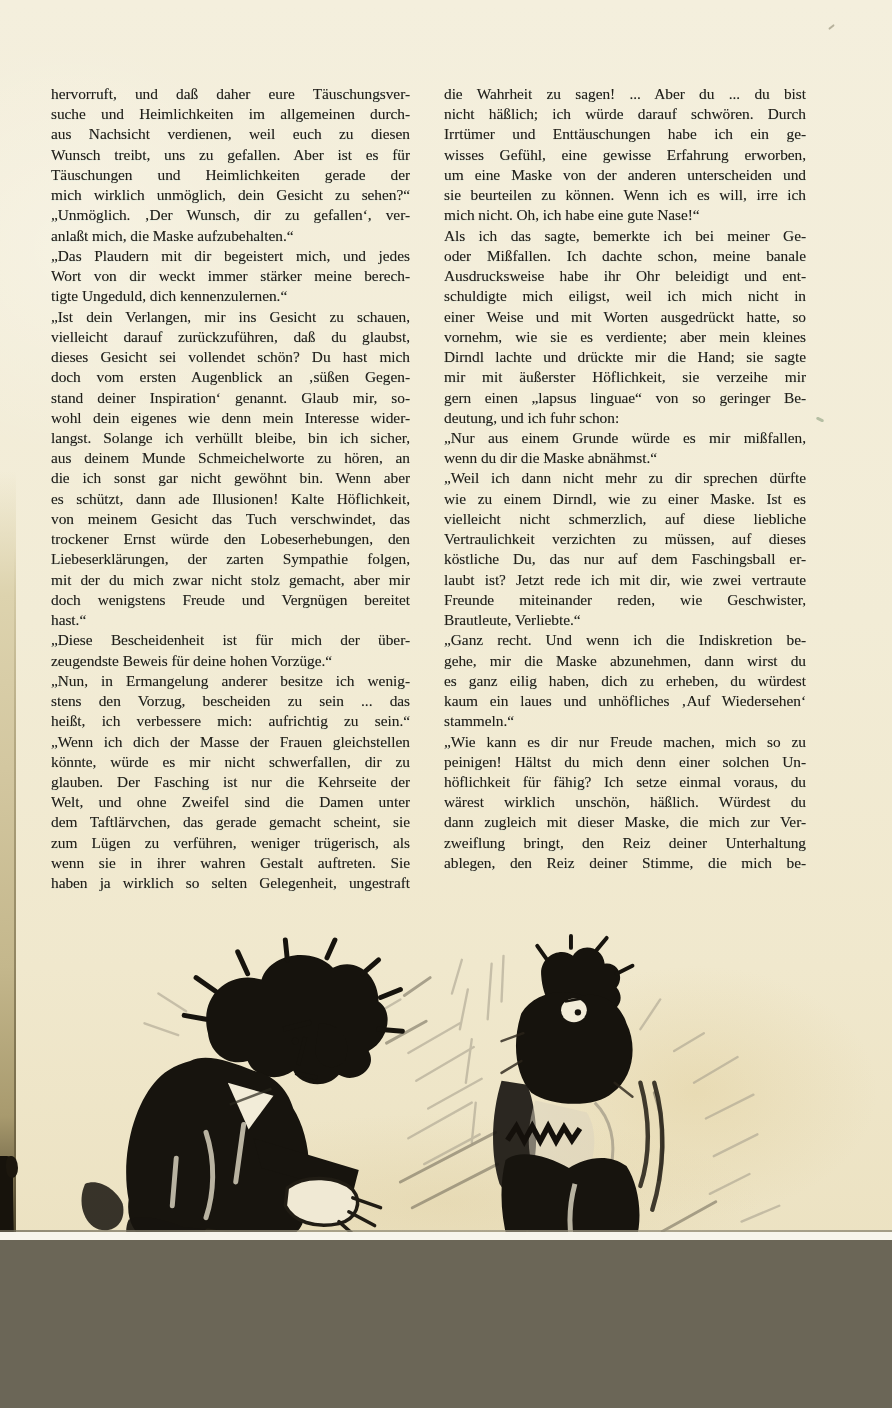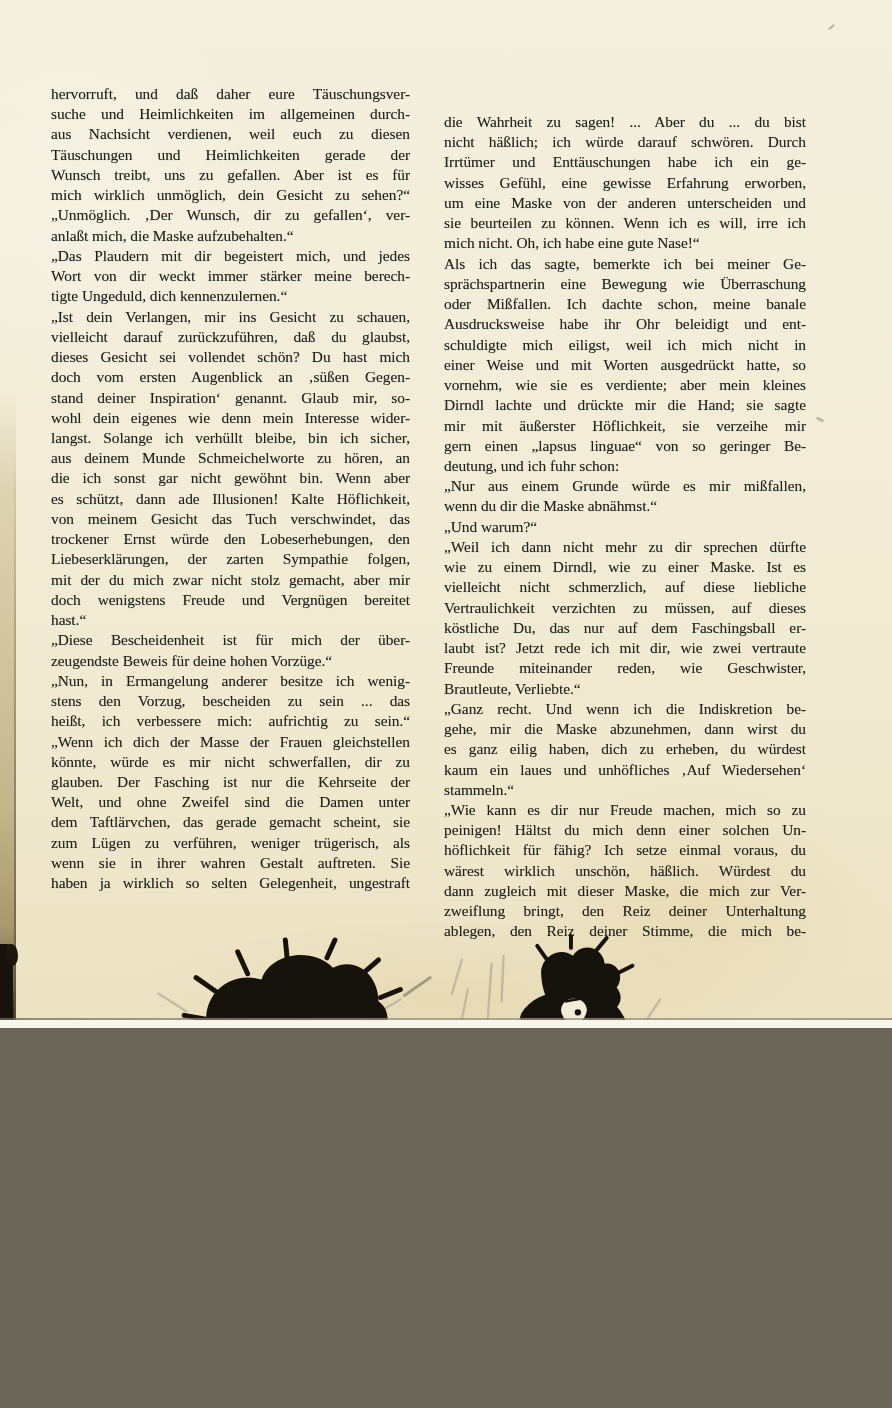--- a/index.html
+++ b/index.html
@@ -1,17 +1,17 @@
 <!DOCTYPE html>
 <html><head>
 <meta charset="utf-8">
 <style>
   html,body { margin:0; padding:0; background:#6b6657; }
   .page {
-    position:relative; width:892px; height:1028px; margin:0 auto;
+    position:relative; width:892px; height:1240px; margin:0 auto;
     background:linear-gradient(180deg,#f4efdd 0%, #f2ecd6 50%, #f0e8cd 78%, #ece2c2 100%);
     overflow:hidden;
     font-family:"Liberation Serif","DejaVu Serif",serif;
   }
   
   .stain-overlay {
     position:absolute; inset:0; pointer-events:none;
     background:
       radial-gradient(260px 180px at 78% 88%, rgba(214,188,120,0.25), rgba(214,188,120,0) 70%),
       radial-gradient(420px 120px at 50% 97%, rgba(205,180,115,0.18), rgba(205,180,115,0) 75%),
@@ -47,21 +47,21 @@
   }
   .speck-right { position:absolute; left:816px; top:418px; width:8px; height:3px;
     background:#9aa98b; opacity:.7; transform:rotate(25deg); border-radius:2px; }
   .speck-top { position:absolute; left:828px; top:26px; width:7px; height:2px;
     background:#8e8872; opacity:.6; transform:rotate(-40deg); border-radius:2px; }
 
   
   .column { position:absolute; top:84px; color:#221f18; font-size:15.4px;
     letter-spacing:-0.05px; }
   .col-left  { left:51px;  width:359px; }
-  .col-right { left:444px; width:362px;margin-top:28px; }
+  .col-right { left:444px; width:362px; }
   .line {
     line-height:20.24px; height:20.24px;
     text-align:justify; text-align-last:justify;
     text-shadow:0 1px 0 rgba(125,195,200,0.14), 0 0 0.5px rgba(45,45,60,0.4);
     white-space:normal; overflow:visible;
   }
   .line.end { text-align-last:left; }
 
   
   .illustration-wrap { position:absolute; left:56px; top:934px; width:780px; height:362px; }
@@ -71,22 +71,22 @@
 <body>
 
 <div class="page">
 
   <div class="stain-overlay"></div>
 
   <div class="column col-left">
       <div class="line">hervorruft, und daß daher eure Täuschungsver-</div>
       <div class="line">suche und Heimlichkeiten im allgemeinen durch-</div>
       <div class="line">aus Nachsicht verdienen, weil euch zu diesen</div>
+      <div class="line">Wunsch treibt, uns zu gefallen. Aber ist es für</div>
       <div class="line">Täuschungen und Heimlichkeiten gerade der</div>
-      <div class="line">Wunsch treibt, uns zu gefallen. Aber ist es für</div>
       <div class="line">mich wirklich unmöglich, dein Gesicht zu sehen?“</div>
       <div class="line">„Unmöglich. ‚Der Wunsch, dir zu gefallen‘, ver-</div>
       <div class="line end">anlaßt mich, die Maske aufzubehalten.“</div>
       <div class="line">„Das Plaudern mit dir begeistert mich, und jedes</div>
       <div class="line">Wort von dir weckt immer stärker meine berech-</div>
       <div class="line end">tigte Ungeduld, dich kennenzulernen.“</div>
       <div class="line">„Ist dein Verlangen, mir ins Gesicht zu schauen,</div>
       <div class="line">vielleicht darauf zurückzuführen, daß du glaubst,</div>
       <div class="line">dieses Gesicht sei vollendet schön? Du hast mich</div>
       <div class="line">doch vom ersten Augenblick an ‚süßen Gegen-</div>
@@ -118,33 +118,31 @@
     </div>
   <div class="column col-right">
       <div class="line">die Wahrheit zu sagen! ... Aber du ... du bist</div>
       <div class="line">nicht häßlich; ich würde darauf schwören. Durch</div>
       <div class="line">Irrtümer und Enttäuschungen habe ich ein ge-</div>
       <div class="line">wisses Gefühl, eine gewisse Erfahrung erworben,</div>
       <div class="line">um eine Maske von der anderen unterscheiden und</div>
       <div class="line">sie beurteilen zu können. Wenn ich es will, irre ich</div>
       <div class="line end">mich nicht. Oh, ich habe eine gute Nase!“</div>
       <div class="line">Als ich das sagte, bemerkte ich bei meiner Ge-</div>
-      <div class="line">sprächspartnerin eine Bewegung wie Überraschung</div>
       <div class="line">oder Mißfallen. Ich dachte schon, meine banale</div>
       <div class="line">Ausdrucksweise habe ihr Ohr beleidigt und ent-</div>
       <div class="line">schuldigte mich eiligst, weil ich mich nicht in</div>
       <div class="line">einer Weise und mit Worten ausgedrückt hatte, so</div>
       <div class="line">vornehm, wie sie es verdiente; aber mein kleines</div>
       <div class="line">Dirndl lachte und drückte mir die Hand; sie sagte</div>
       <div class="line">mir mit äußerster Höflichkeit, sie verzeihe mir</div>
       <div class="line">gern einen „lapsus linguae“ von so geringer Be-</div>
       <div class="line end">deutung, und ich fuhr schon:</div>
       <div class="line">„Nur aus einem Grunde würde es mir mißfallen,</div>
       <div class="line end">wenn du dir die Maske abnähmst.“</div>
-      <div class="line end">„Und warum?“</div>
       <div class="line">„Weil ich dann nicht mehr zu dir sprechen dürfte</div>
       <div class="line">wie zu einem Dirndl, wie zu einer Maske. Ist es</div>
       <div class="line">vielleicht nicht schmerzlich, auf diese liebliche</div>
       <div class="line">Vertraulichkeit verzichten zu müssen, auf dieses</div>
       <div class="line">köstliche Du, das nur auf dem Faschingsball er-</div>
       <div class="line">laubt ist? Jetzt rede ich mit dir, wie zwei vertraute</div>
       <div class="line">Freunde miteinander reden, wie Geschwister,</div>
       <div class="line end">Brautleute, Verliebte.“</div>
       <div class="line">„Ganz recht. Und wenn ich die Indiskretion be-</div>
       <div class="line">gehe, mir die Maske abzunehmen, dann wirst du</div>

